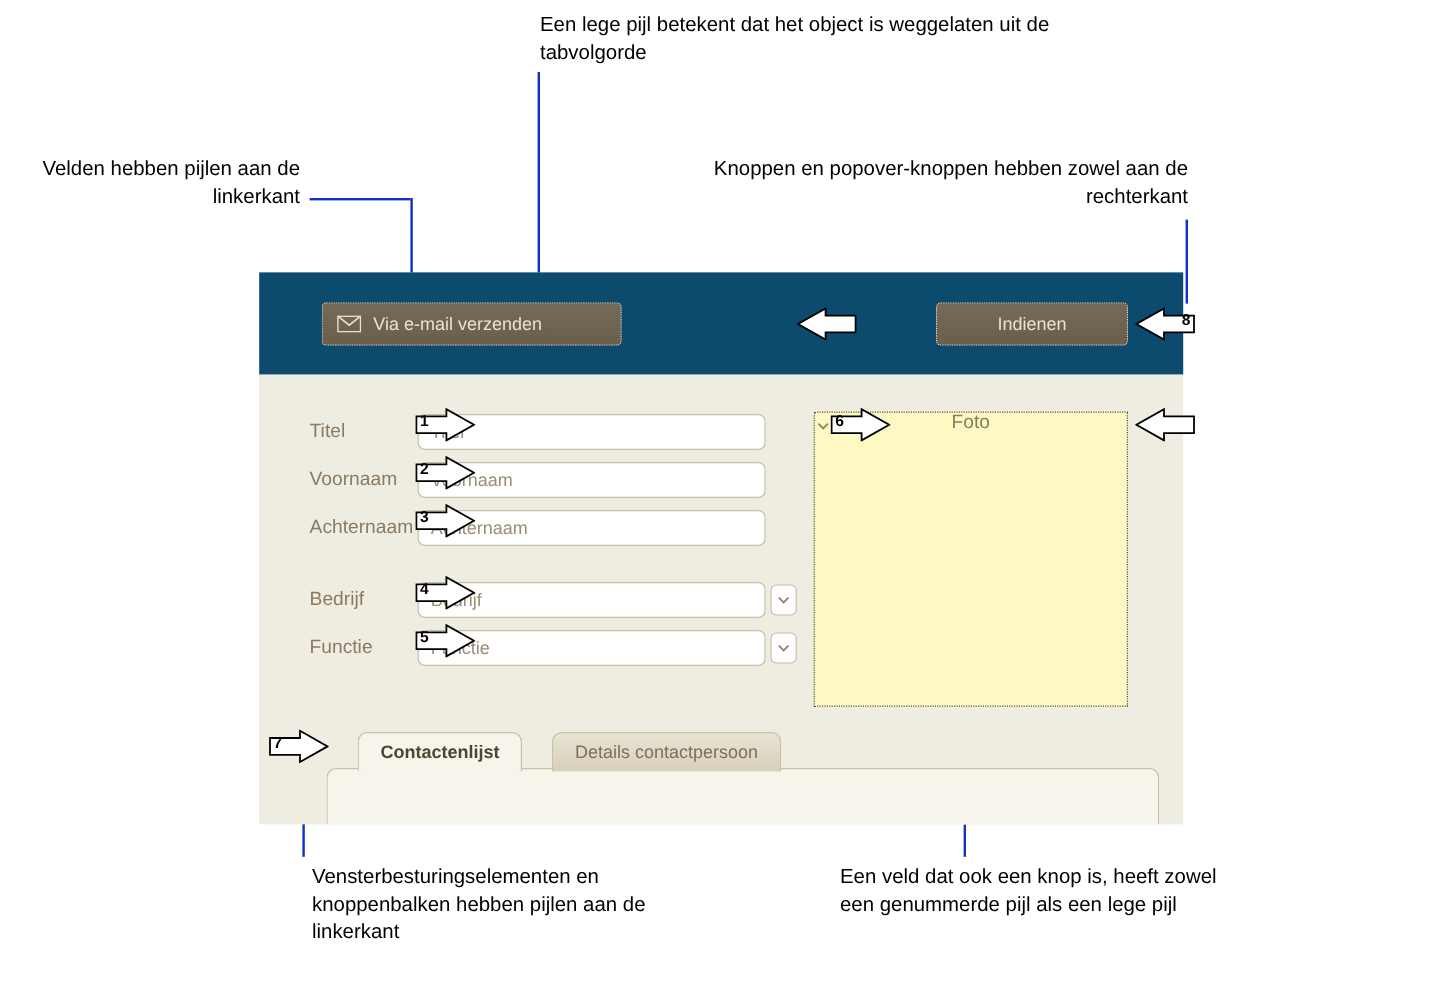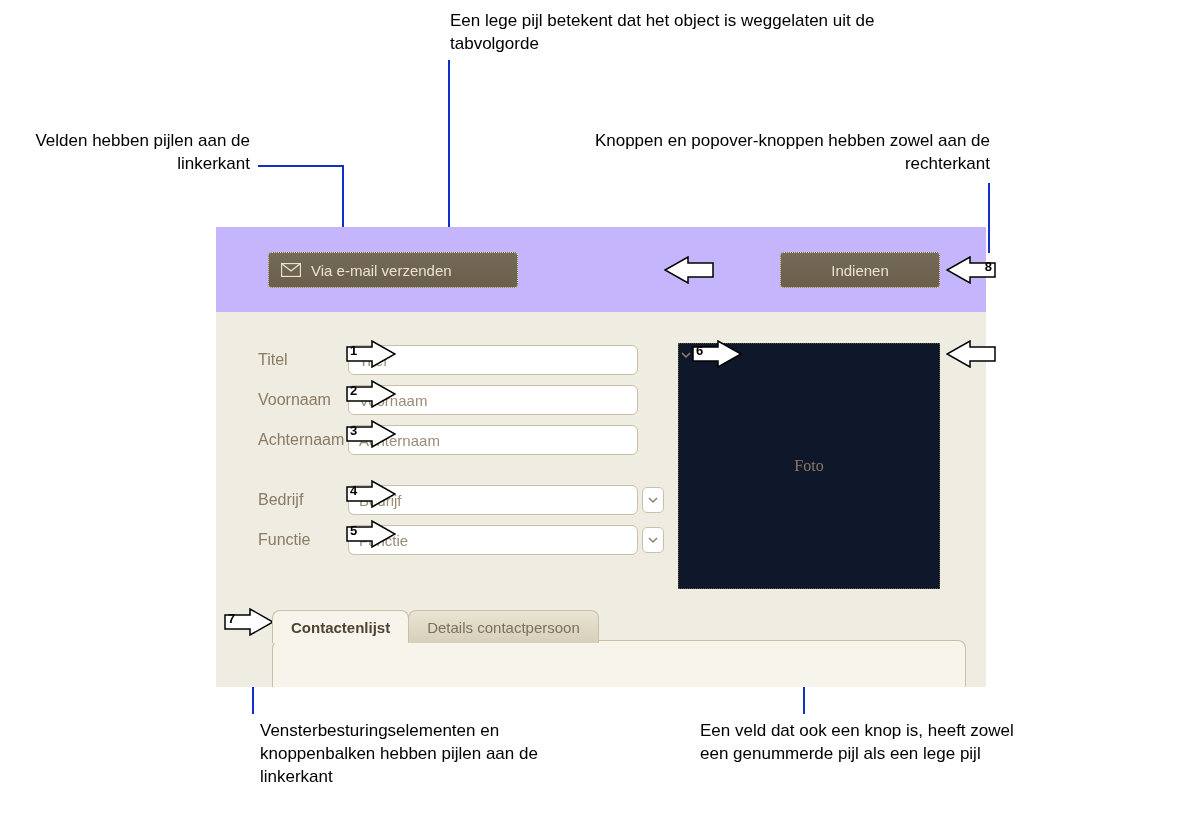--- a/index.html
+++ b/index.html
@@ -26,21 +26,21 @@
   .panel {
     position: absolute;
     left: 216px;
     top: 227px;
     width: 770px;
     height: 460px;
     background: #efede2;
   }
   .panel-header {
     height: 85px;
-    background: #c4b5fd;
+    background: #0c4a6e;
     position: relative;
   }
   .btn {
     position: absolute;
     height: 36px;
     border: 1px dotted #e6dfc8;
     border-radius: 4px;
     background: linear-gradient(#756a57, #6a5f4b);
     color: #e9e2d1;
     font-size: 15px;
@@ -126,26 +126,25 @@
   
   .photo-box {
     position: absolute;
     top: 116px;
     right: 46px;
     width: 262px;
     height: 246px;
     border: 1px dotted #5a4f3d;
     box-sizing: border-box;
     display: flex;
-    align-items: center;
+    align-items: flex-start;
     justify-content: center;
     color: #8a7a63;
     font-size: 16px;
-    background: #0f172a;
-    font-family: Liberation Serif, serif;
+    background: #fef9c3;
   }
   .photo-dd {
     position: absolute;
     left: -2px;
     top: 4px;
     width: 18px;
     height: 14px;
     color: #8f8270;
     font-size: 10px;
     display: flex;
@@ -166,20 +165,21 @@
     padding: 0 18px;
     font-size: 15px;
     border: 1px solid #cbbfa7;
     border-bottom: none;
     border-radius: 8px 8px 0 0;
     display: flex;
     align-items: center;
     color: #6e624e;
     margin-right: -1px;
     position: relative;
+    margin-left: 26px;
   }
   .tab.active {
     background: #f6f4eb;
     font-weight: bold;
     color: #4f4433;
     z-index: 2;
   }
   .tab.inactive {
     background: linear-gradient(#e9e4d4, #d7cfb9);
     color: #7c705b;

